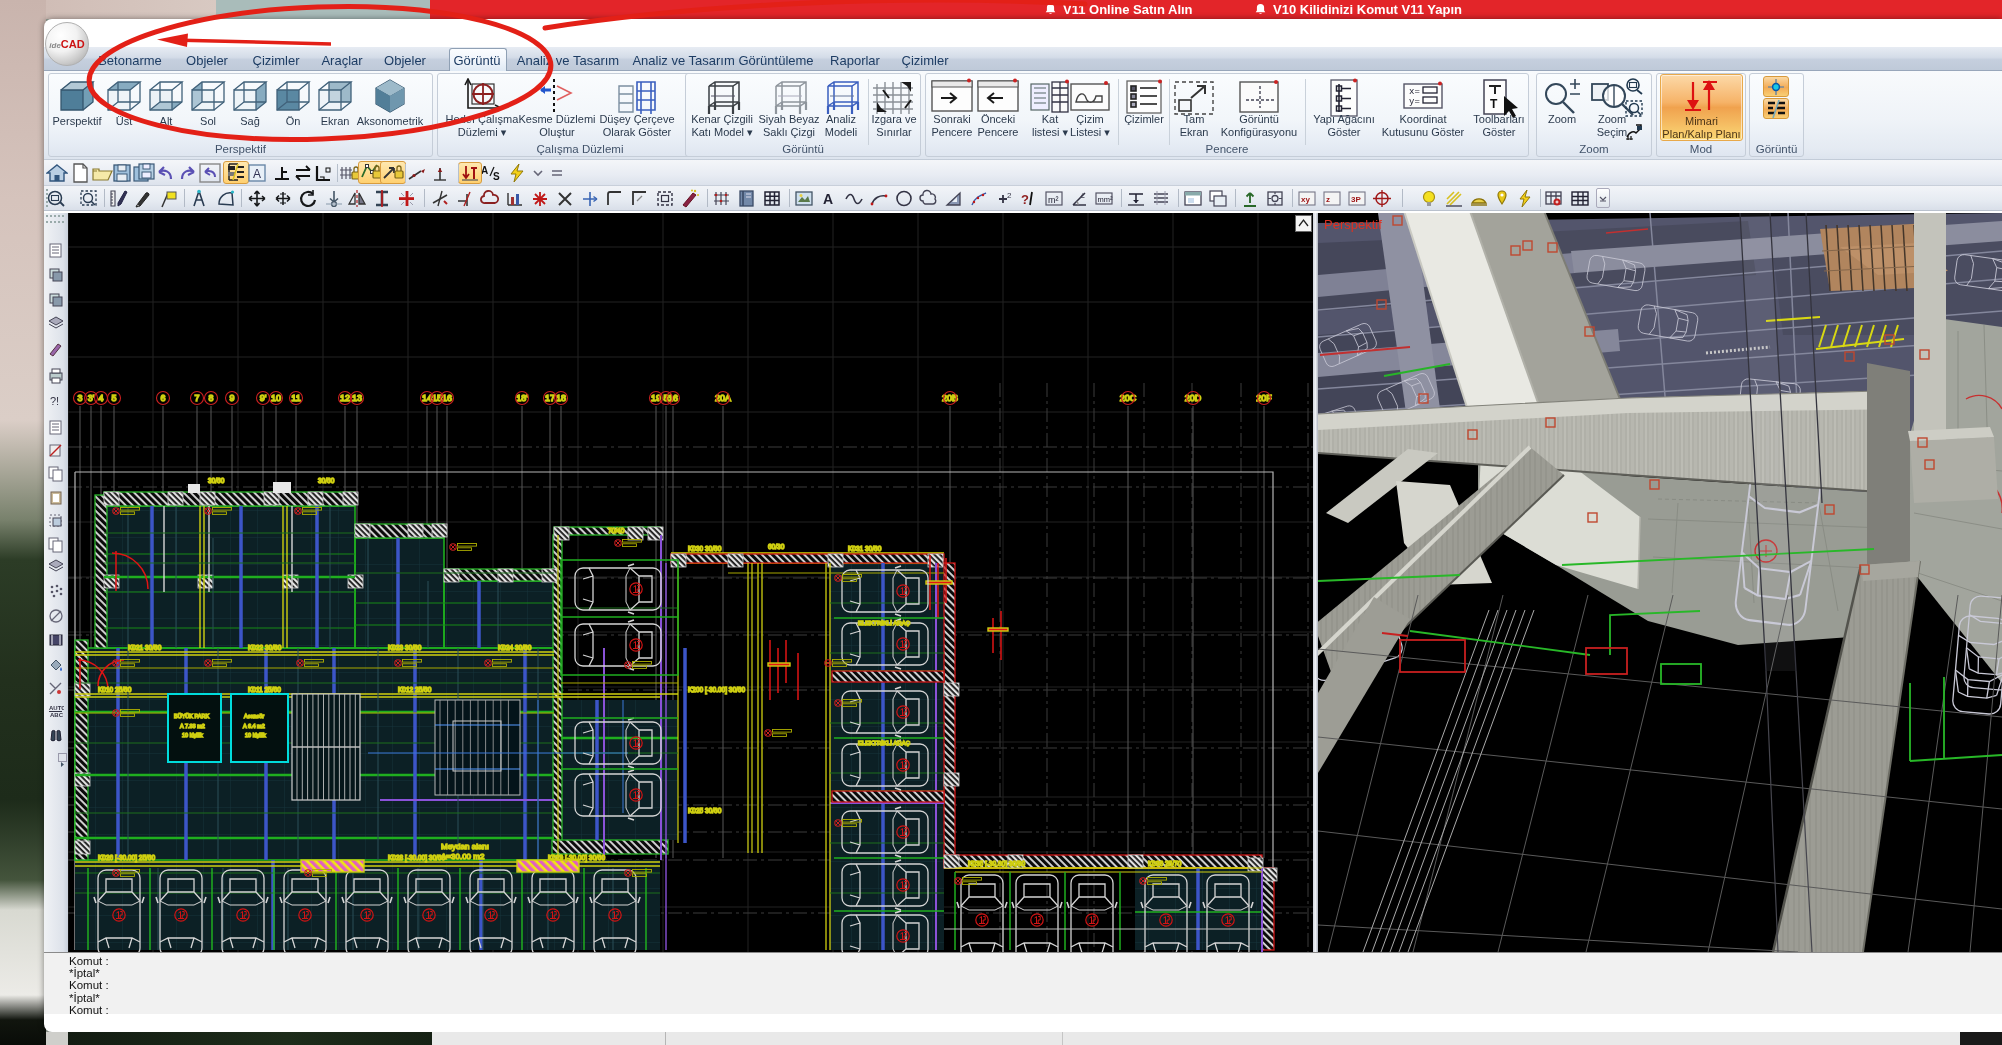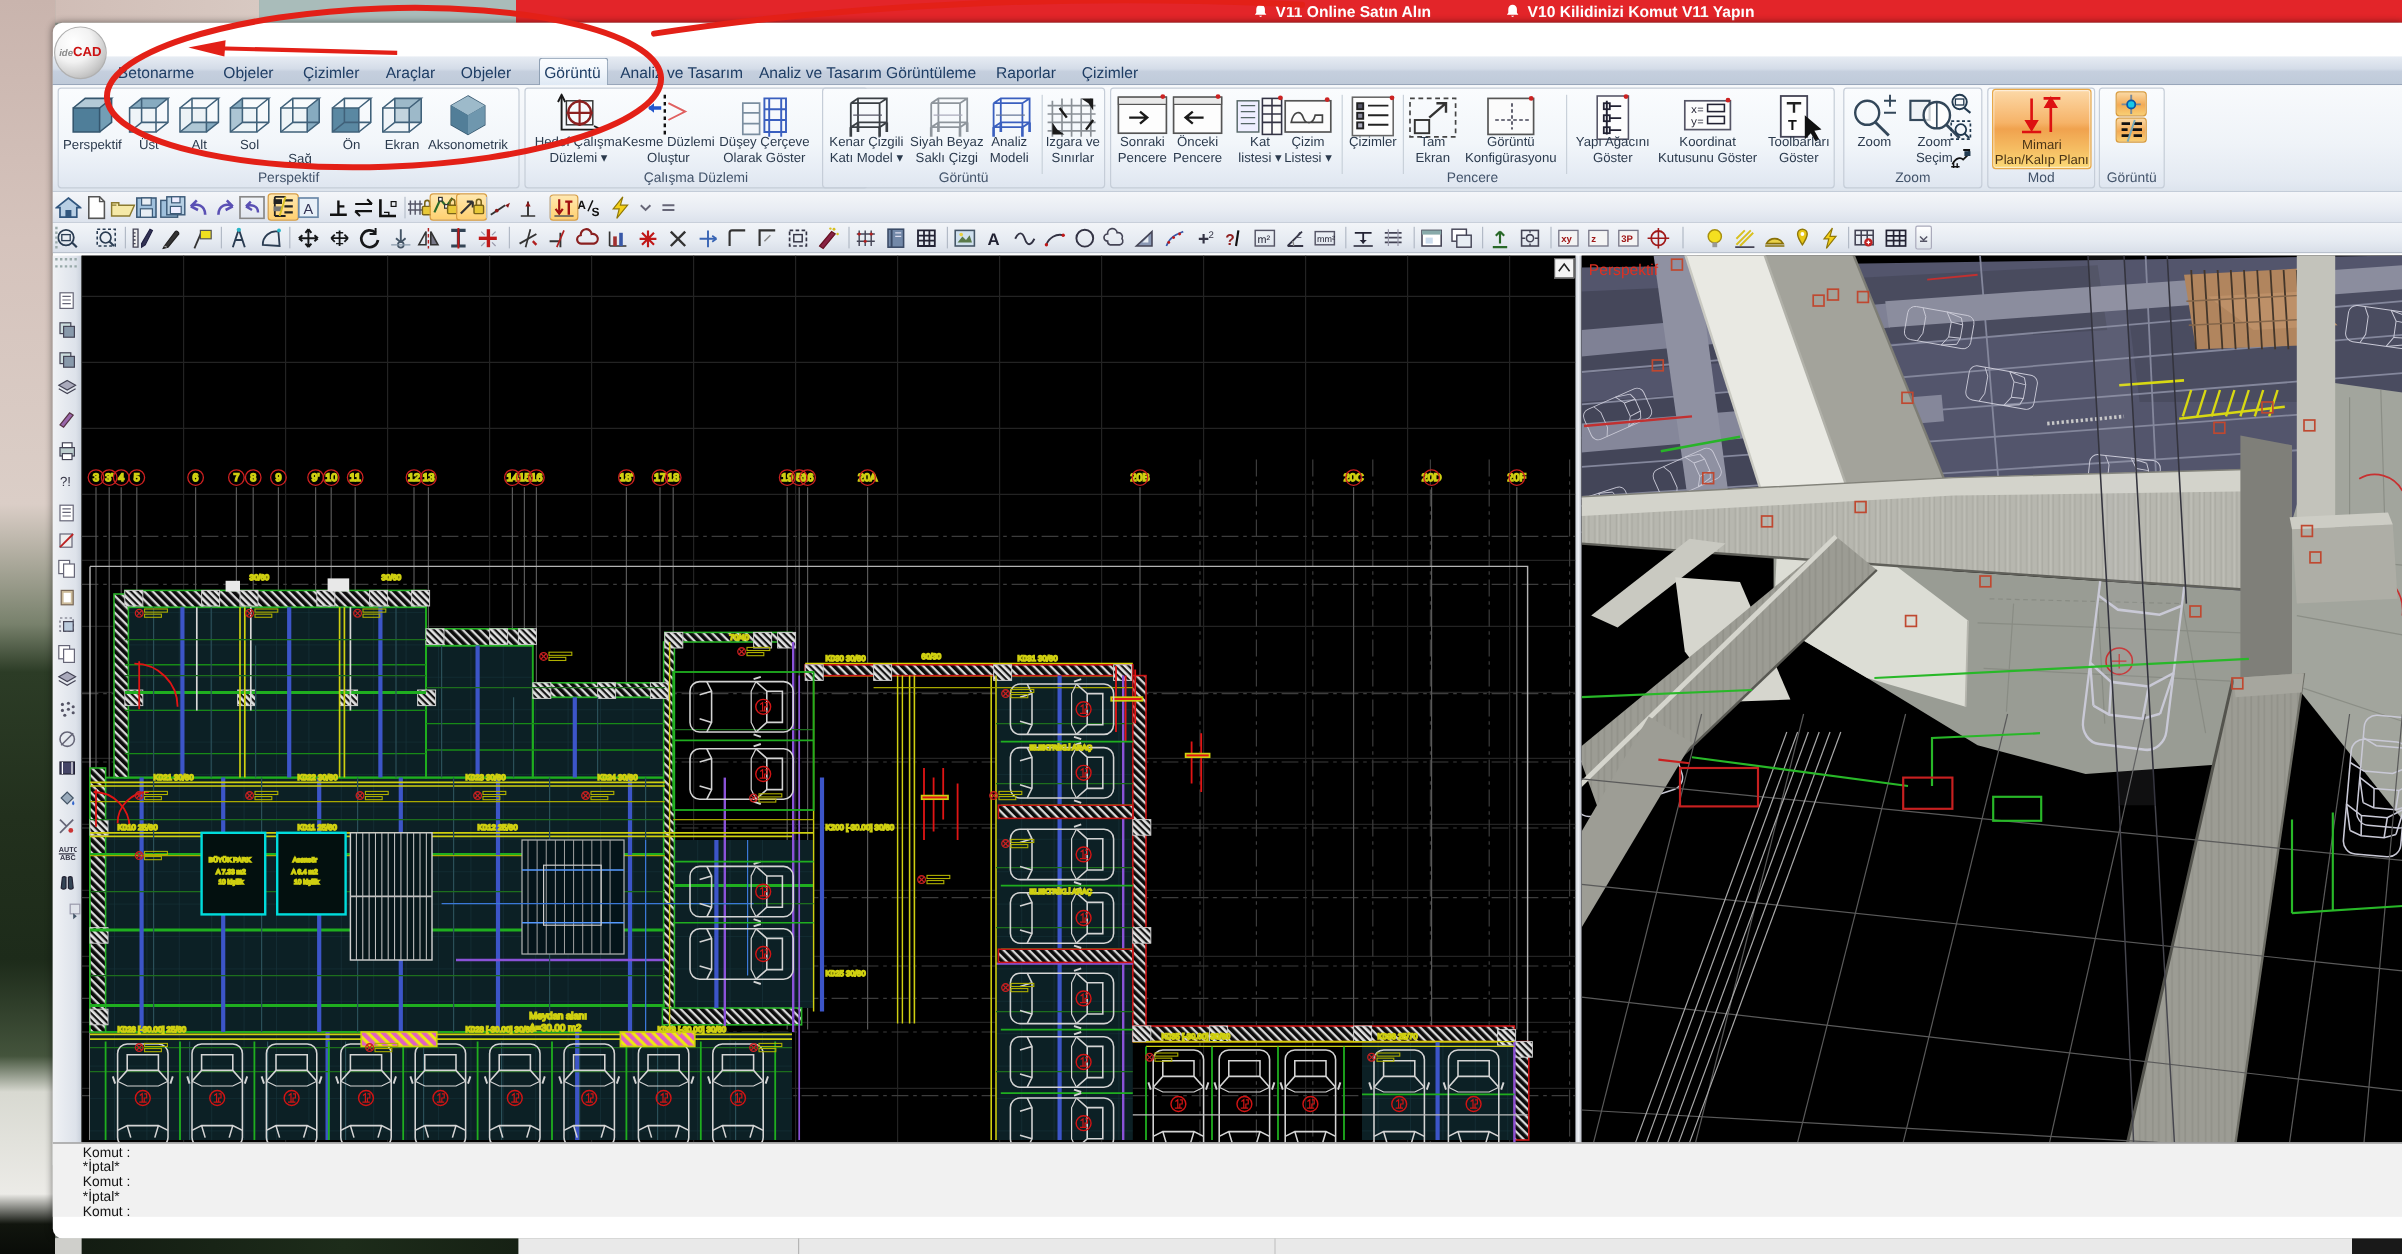--- a/index.html
+++ b/index.html
@@ -144,21 +144,21 @@
 <div class="icx" style="left:206px;top:5px"><svg width="48" height="40" viewBox="0 0 48 40">
           <path d="M30 14 L40 6 L40 26 L30 34 Z" fill="#87abc0"></path>
           <path d="M8 14 L30 14 L30 34 L8 34 Z" fill="#e4edf2" fill-opacity=".4"></path>
           <g fill="none" stroke="#40617a" stroke-width="1.3">
 <path d="M8 14 L30 14 L30 34 L8 34 Z"></path>
             <path d="M8 14 L18 6 L40 6 L30 14"></path>
             <path d="M40 6 L40 26 L30 34"></path>
             <path d="M8 34 L18 26 L18 6 M18 26 L40 26"></path>
           </g>
         </svg></div>
-<div class="cap" style="left:206px;top:56px">Sağ</div>
+<div class="cap" style="left:206px;top:44px">Sağ</div>
 <div class="icx" style="left:249px;top:5px"><svg width="48" height="40" viewBox="0 0 48 40">
           <path d="M8 14 L30 14 L30 34 L8 34 Z" fill="#5a88a2"></path>
           <g fill="none" stroke="#40617a" stroke-width="1.3">
 <path d="M8 14 L30 14 L30 34 L8 34 Z"></path>
             <path d="M8 14 L18 6 L40 6 L30 14"></path>
             <path d="M40 6 L40 26 L30 34"></path>
             <path d="M8 34 L18 26 L18 6 M18 26 L40 26"></path>
           </g>
         </svg></div>
 <div class="cap" style="left:249px;top:44px">Ön</div>

